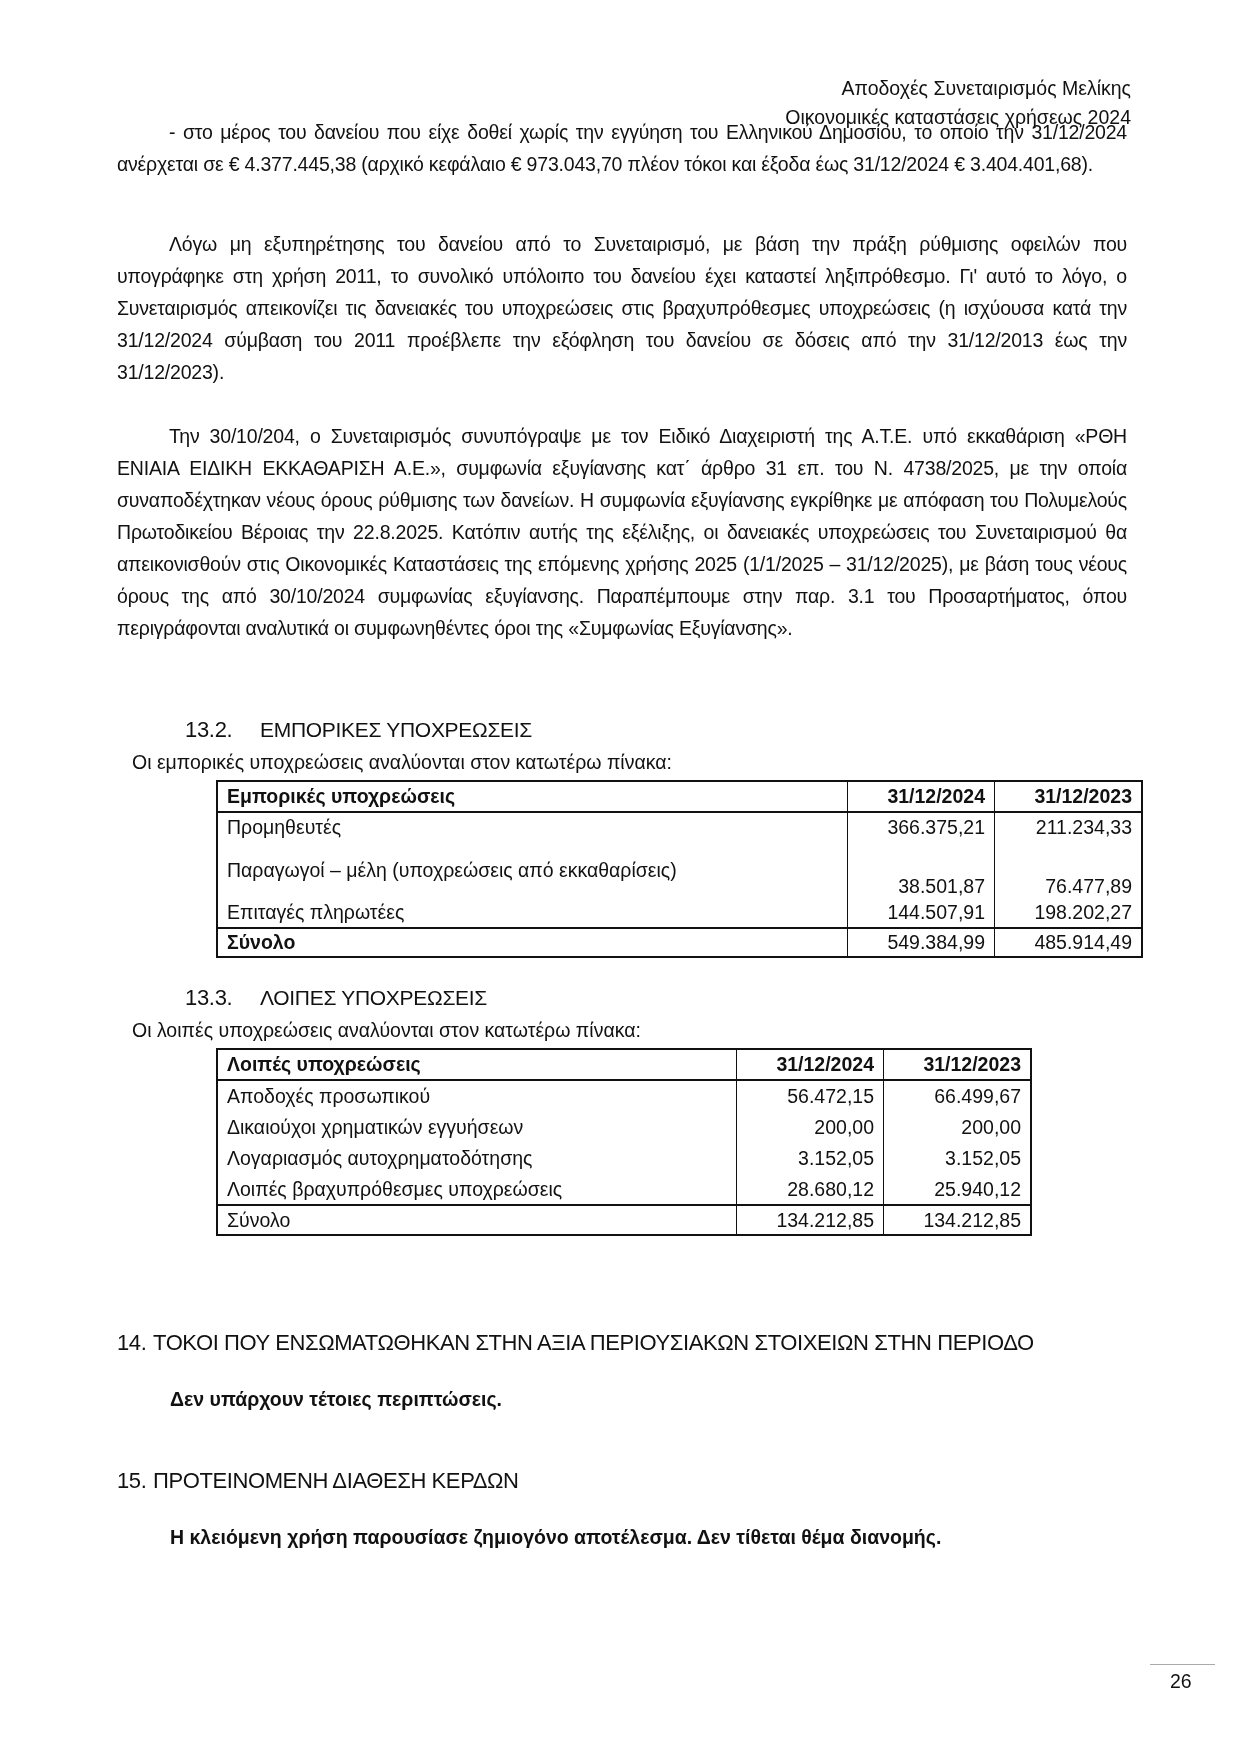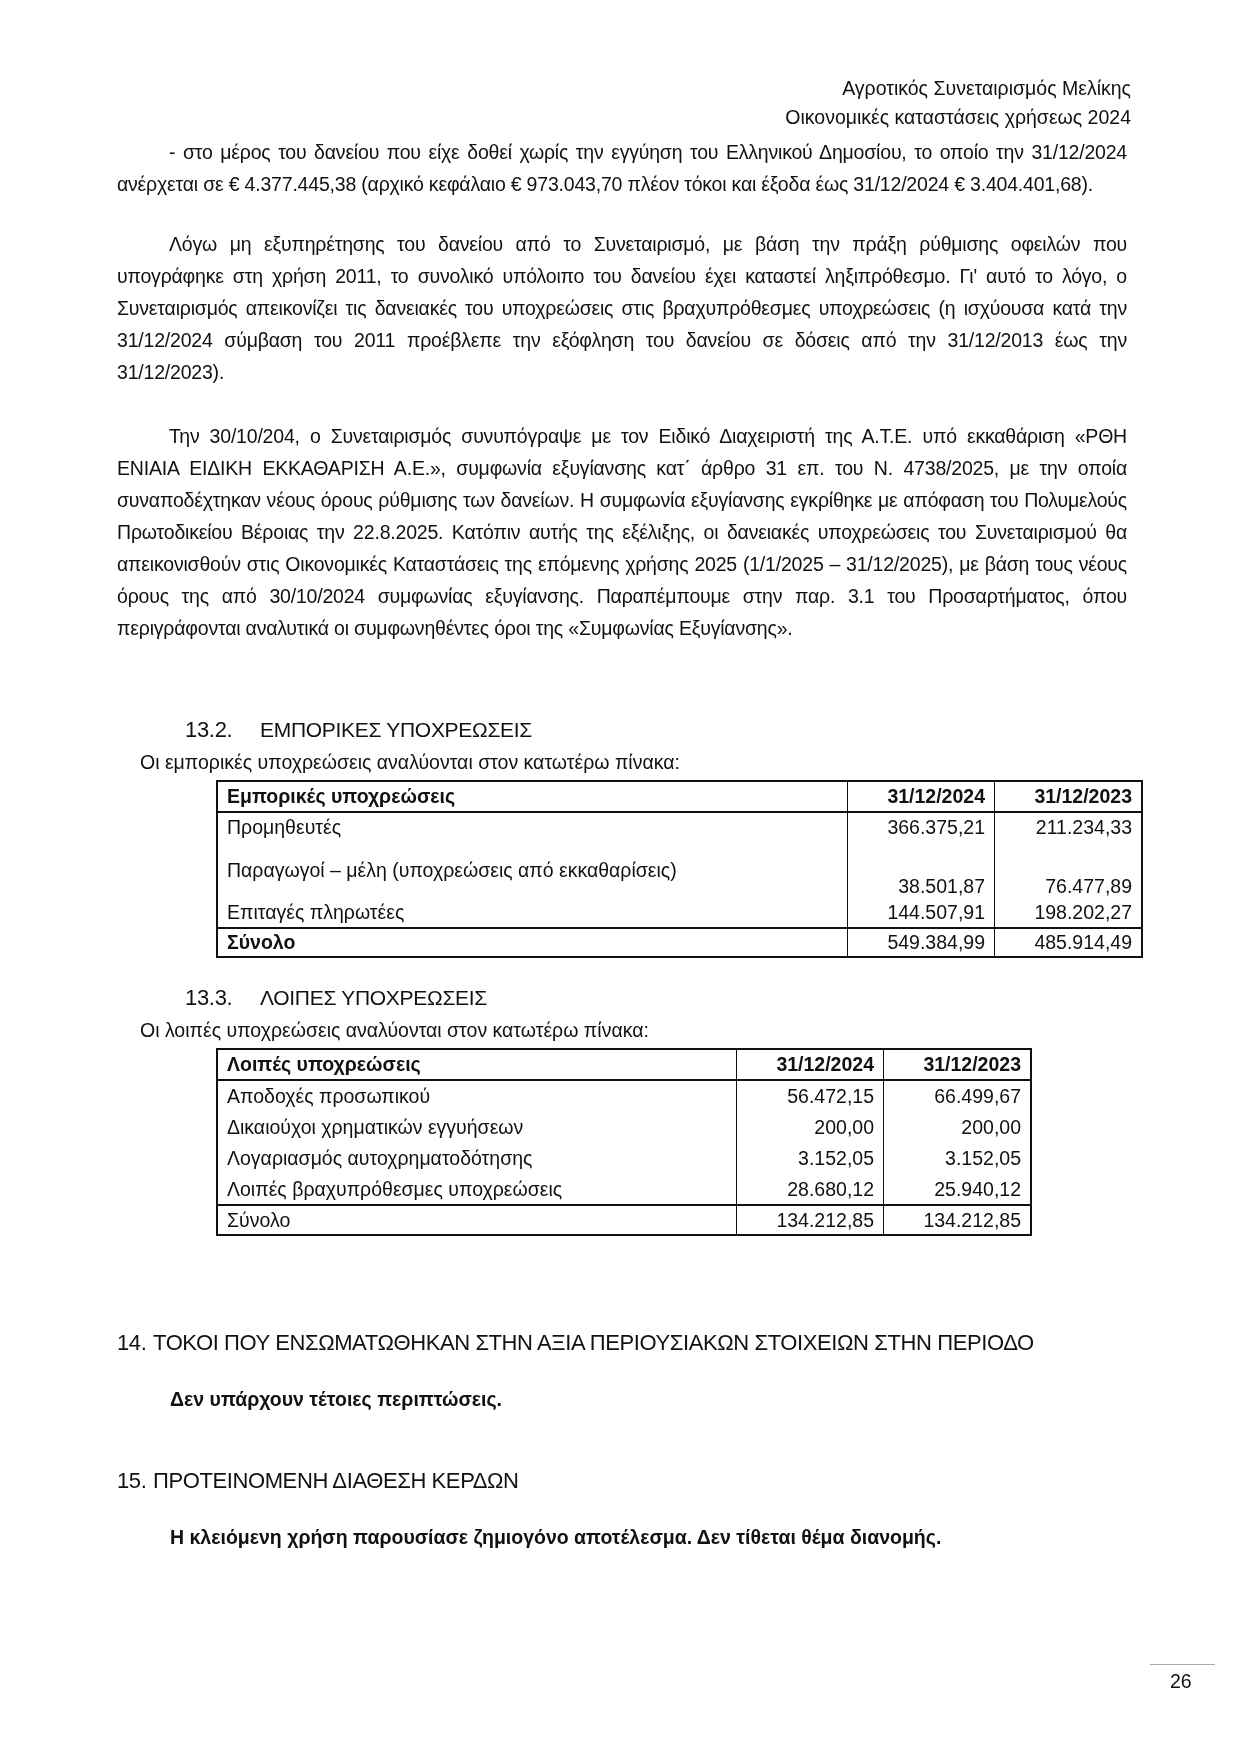--- a/index.html
+++ b/index.html
@@ -4,45 +4,45 @@
 <style>
   html, body { margin: 0; padding: 0; background: #ffffff; }
   body { width: 1241px; height: 1755px; position: relative; overflow: hidden;
          font-family: "Liberation Sans", "DejaVu Sans", sans-serif; color: #111; }
   .header { position: absolute; right: 110px; top: 74px; text-align: right; font-size: 19.5px; line-height: 29px; }
   .para { position: absolute; left: 117px; width: 1010px; font-size: 19.5px; line-height: 32px; text-align: justify; letter-spacing: -0.2px; }
   .indent { text-indent: 52px; }
   .subhead { position: absolute; font-size: 22px; letter-spacing: -0.3px; }
   .subhead .num { display: inline-block; width: 75px; }
   .subhead .sc { font-size: 21px; }
-  .intro { position: absolute; left: 140px; font-size: 19.5px; }
+  .intro { position: absolute; left: 132px; font-size: 19.5px; }
   table.fin { position: absolute; left: 171px; border-collapse: collapse; font-size: 19.5px; }
   table.fin td, table.fin th { padding: 0 9px; }
   table.fin th { font-weight: bold; text-align: left; height: 29px; border-bottom: 2px solid #111; }
   table.fin { border: 2px solid #111; margin-left: 45px; }
   table.fin .c1 { width: 500px; border-right: 1.5px solid #111; }
   table.fin .c2 { width: 128px; text-align: right; border-right: 1.5px solid #111; }
   table.fin .c3 { width: 128px; text-align: right; }
   table.fin tr.total td { border-top: 2px solid #111; }
   table.fin tr.total td.bold { font-weight: bold; }
   .sect { position: absolute; left: 117px; font-size: 22px; letter-spacing: -0.4px; }
   .sect .num { display: inline-block; width: 36px; }
   .body-line { position: absolute; left: 170px; font-size: 19.5px; font-weight: bold; }
   .footer-rule { position: absolute; left: 1150px; top: 1664px; width: 65px; height: 1px; background: #aaa; }
   .pagenum { position: absolute; left: 1170px; top: 1670px; font-size: 19.5px; }
 </style>
 </head>
 <body>
 
 <div class="header">
-  <div>Αγροτικός Συνεταιρισμός Μελίκης</div>
+  <div>Αποδοχές Συνεταιρισμός Μελίκης</div>
   <div>Οικονομικές καταστάσεις χρήσεως 2024</div>
 </div>
 
-<div class="para indent" style="top:136px;">- στο μέρος του δανείου που είχε δοθεί χωρίς την εγγύηση του Ελληνικού Δημοσίου, το οποίο την 31/12/2024 ανέρχεται σε € 4.377.445,38 (αρχικό κεφάλαιο € 973.043,70 πλέον τόκοι και έξοδα έως 31/12/2024 € 3.404.401,68).</div>
+<div class="para indent" style="top:116px;">- στο μέρος του δανείου που είχε δοθεί χωρίς την εγγύηση του Ελληνικού Δημοσίου, το οποίο την 31/12/2024 ανέρχεται σε € 4.377.445,38 (αρχικό κεφάλαιο € 973.043,70 πλέον τόκοι και έξοδα έως 31/12/2024 € 3.404.401,68).</div>
 <div class="para indent" style="top:228px;">Λόγω μη εξυπηρέτησης του δανείου από το Συνεταιρισμό, με βάση την πράξη ρύθμισης οφειλών που υπογράφηκε στη χρήση 2011, το συνολικό υπόλοιπο του δανείου έχει καταστεί ληξιπρόθεσμο. Γι' αυτό το λόγο, ο Συνεταιρισμός απεικονίζει τις δανειακές του υποχρεώσεις στις βραχυπρόθεσμες υποχρεώσεις (η ισχύουσα κατά την 31/12/2024 σύμβαση του 2011 προέβλεπε την εξόφληση του δανείου σε δόσεις από την 31/12/2013 έως την 31/12/2023).</div>
 <div class="para indent" style="top:420px;">Την 30/10/204, ο Συνεταιρισμός συνυπόγραψε με τον Ειδικό Διαχειριστή της Α.Τ.Ε. υπό εκκαθάριση «ΡΘΗ ΕΝΙΑΙΑ ΕΙΔΙΚΗ ΕΚΚΑΘΑΡΙΣΗ Α.Ε.», συμφωνία εξυγίανσης κατ΄ άρθρο 31 επ. του Ν. 4738/2025, με την οποία συναποδέχτηκαν νέους όρους ρύθμισης των δανείων. Η συμφωνία εξυγίανσης εγκρίθηκε με απόφαση του Πολυμελούς Πρωτοδικείου Βέροιας την 22.8.2025. Κατόπιν αυτής της εξέλιξης, οι δανειακές υποχρεώσεις του Συνεταιρισμού θα απεικονισθούν στις Οικονομικές Καταστάσεις της επόμενης χρήσης 2025 (1/1/2025 – 31/12/2025), με βάση τους νέους όρους της από 30/10/2024 συμφωνίας εξυγίανσης. Παραπέμπουμε στην παρ. 3.1 του Προσαρτήματος, όπου περιγράφονται αναλυτικά οι συμφωνηθέντες όροι της «Συμφωνίας Εξυγίανσης».</div>
 
 <div class="subhead" style="left:185px; top:717px;">
   <span class="num">13.2.</span><span class="sc">ΕΜΠΟΡΙΚΕΣ ΥΠΟΧΡΕΩΣΕΙΣ</span>
 </div>
 <div class="intro" style="top:751px;">Οι εμπορικές υποχρεώσεις αναλύονται στον κατωτέρω πίνακα:</div>
 
 <table class="fin" style="top:780px;">
   <tbody>

